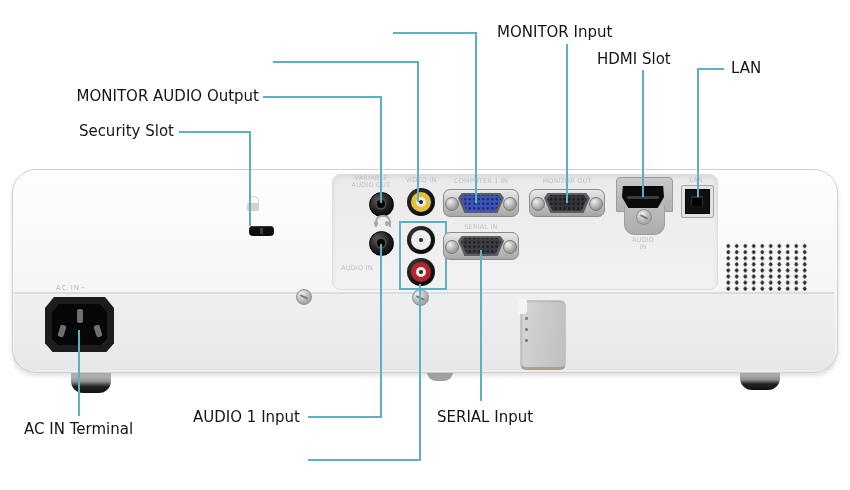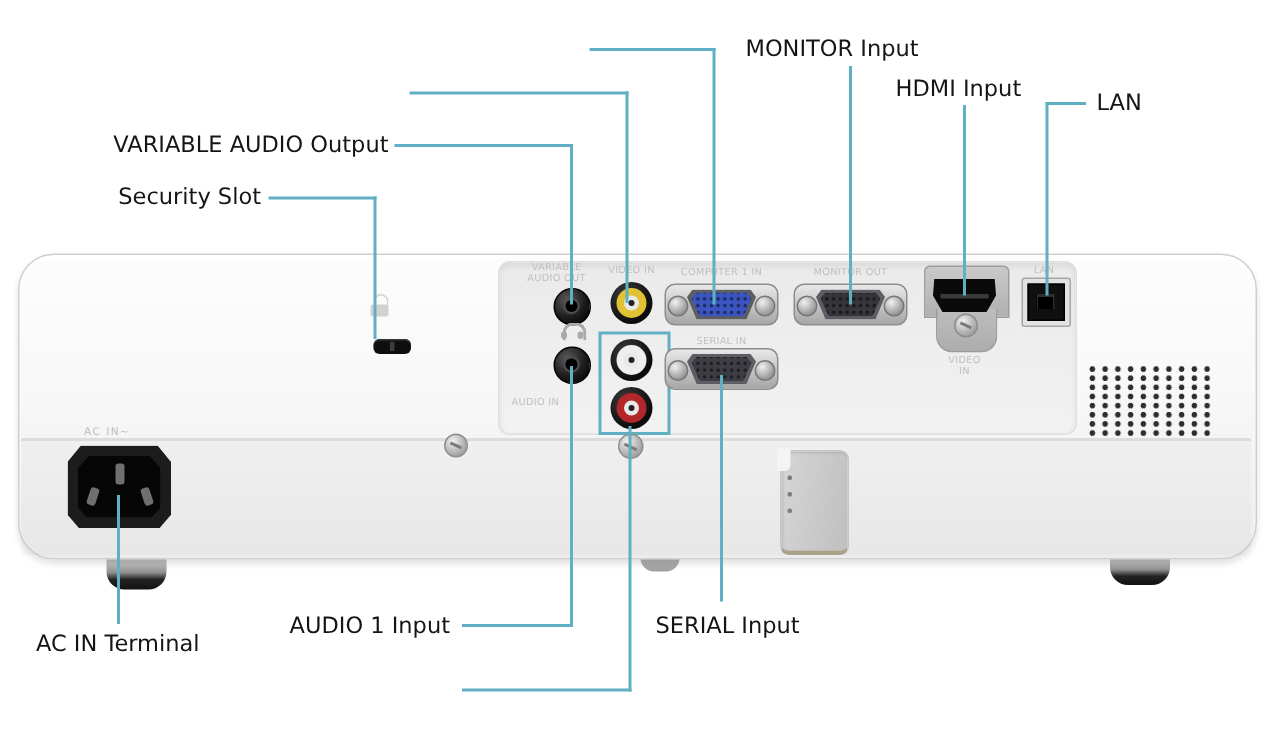--- a/index.html
+++ b/index.html
@@ -162,21 +162,21 @@
   <div class="abs lower-tint"></div>
 
   <div class="abs panel"></div>
 
   <div class="abs plabel" style="left:341px; top:175px; width:60px;"><span>VARIABLE</span><br><span>AUDIO OUT</span></div>
   <div class="abs plabel" style="left:394px; top:177px; width:54px;">VIDEO IN</div>
   <div class="abs plabel" style="left:442px; top:178px; width:78px;">COMPUTER 1 IN</div>
   <div class="abs plabel" style="left:528px; top:178px; width:78px;">MONITOR OUT</div>
   <div class="abs plabel" style="left:442px; top:224px; width:78px;">SERIAL IN</div>
   <div class="abs plabel" style="left:341px; top:265px; width:44px; text-align:left;">AUDIO IN</div>
-  <div class="abs plabel" style="left:618px; top:237px; width:50px;"><span>VIDEO</span><br><span>IN</span></div>
+  <div class="abs plabel" style="left:618px; top:237px; width:50px;"><span>AUDIO</span><br><span>IN</span></div>
   <div class="abs plabel" style="left:680px; top:177px; width:32px;">LAN</div>
 
   <div class="abs vga" style="left:443px; top:189px;">
     <span class="base"></span>
     <span class="nut l"></span>
     <span class="nut r"></span>
     <span class="dshell"></span>
     <span class="dinsert" style="background-color: rgb(59, 85, 192);"></span>
   </div>
   <div class="abs vga" style="left:529px; top:189px;">
@@ -264,22 +264,22 @@
   <div class="abs lv" style="left:642px; top:70px; height:127px;"></div>
   <div class="abs lh" style="left:697px; top:68px; width:27px;"></div>
   <div class="abs lv" style="left:697px; top:68px; height:129px;"></div>
   <div class="abs lv" style="left:78px; top:330px; height:86px;"></div>
   <div class="abs lv" style="left:380px; top:244px; height:174px;"></div>
   <div class="abs lh" style="left:308px; top:416px; width:74px;"></div>
   <div class="abs lv" style="left:419px; top:284px; height:177px;"></div>
   <div class="abs lh" style="left:308px; top:459px; width:113px;"></div>
   <div class="abs lv" style="left:480px; top:250px; height:151px;"></div>
 
-  <div class="abs callout r" style="left:40px; top:88px; width:219px;">VARIABLE AUDIO Output</div>
+  <div class="abs callout r" style="left:40px; top:88px; width:219px;">MONITOR AUDIO Output</div>
   <div class="abs callout r" style="left:30px; top:123px; width:144px;">Security Slot</div>
   <div class="abs callout" style="left:497px; top:24px;">MONITOR Input</div>
-  <div class="abs callout" style="left:597px; top:51px;">HDMI Input</div>
+  <div class="abs callout" style="left:597px; top:51px;">HDMI Slot</div>
   <div class="abs callout" style="left:731px; top:60px;">LAN</div>
   <div class="abs callout" style="left:24px; top:421px;text-align:center;">AC IN Terminal</div>
   <div class="abs callout r" style="left:118px; top:409px; width:182px;">AUDIO 1 Input</div>
   <div class="abs callout" style="left:437px; top:409px;">SERIAL Input</div>
 
 </div>
 
 </body></html>

